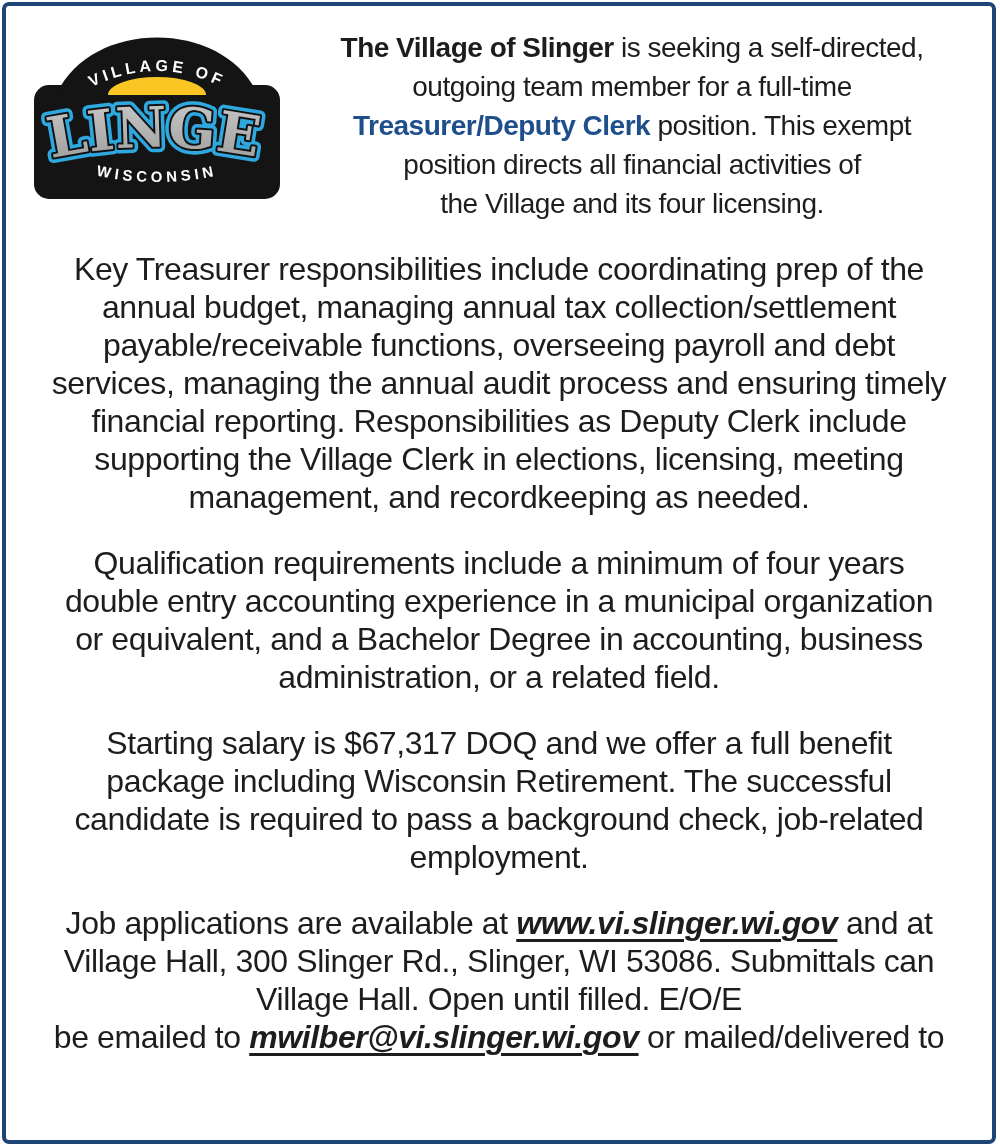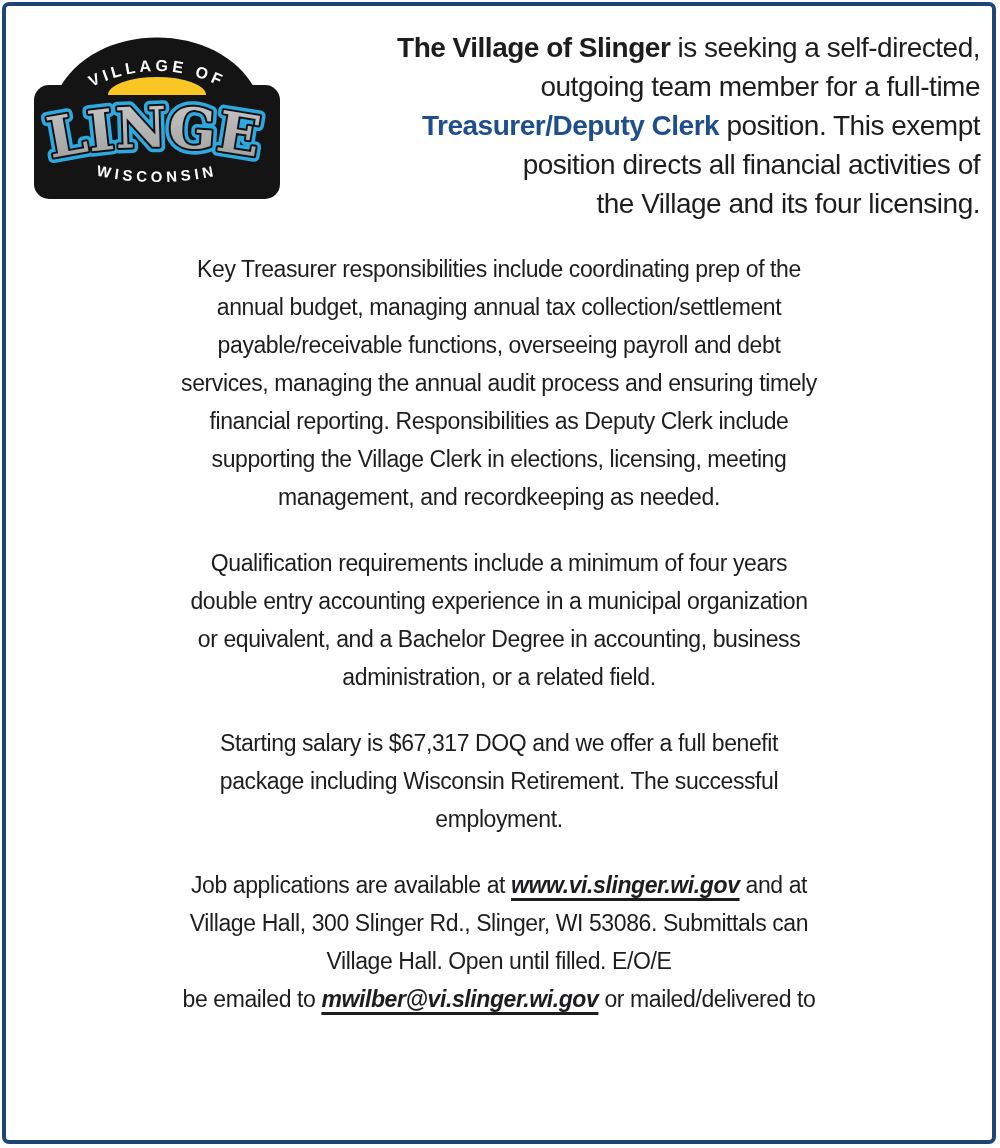--- a/index.html
+++ b/index.html
@@ -10,22 +10,22 @@
   *{margin:0;padding:0;box-sizing:border-box;}
   html,body{width:1000px;height:1148px;background:#ffffff;overflow:hidden;}
   body{font-family:"Liberation Sans", sans-serif;color:var(--ink);}
   .ad-frame{
     position:absolute;left:2px;top:2px;width:994px;height:1142px;
     border:4px solid var(--border);border-radius:7px;
     padding:20px 12px 0 12px;background:#ffffff;
   }
   .top-row{display:flex;align-items:flex-start;margin:0 0 27px 0;}
   .logo-wrap{flex:0 0 252px;margin:9px 0 0 14px;}
-  .intro{flex:1 1 auto;font-size:28px;line-height:39px;letter-spacing:-0.5px;text-align:right;padding-top:2px;}
-  .para{font-size:23px;line-height:38px;letter-spacing:-0.4px;text-align:center;margin-bottom:28px;}
+  .intro{flex:1 1 auto;font-size:28px;line-height:39px;letter-spacing:-0.5px;text-align:center;padding-top:2px;}
+  .para{font-size:32px;line-height:38px;letter-spacing:-0.4px;text-align:center;margin-bottom:28px;}
   .line{white-space:nowrap;}
   .bold{font-weight:700;}
   .accent{font-weight:700;color:var(--accent);}
   .link{
     font-weight:700;text-decoration:underline;
     text-decoration-thickness:3px;text-underline-offset:5px;
     color:var(--ink);
     font-style:italic;
   }
   .logo-svg{display:block;width:250px;height:168px;}
@@ -96,20 +96,21 @@
   <div class="para">
       <div class="line"><span>Qualification requirements include a minimum of four years</span></div>
       <div class="line"><span>double entry accounting experience in a municipal organization</span></div>
       <div class="line"><span>or equivalent, and a Bachelor Degree in accounting, business</span></div>
       <div class="line"><span>administration, or a related field.</span></div>
     </div>
 
   <div class="para">
       <div class="line"><span>Starting salary is $67,317 DOQ and we offer a full benefit</span></div>
       <div class="line"><span>package including Wisconsin Retirement. The successful</span></div>
+      <div class="line"><span>candidate is required to pass a background check, job-related</span></div>
       <div class="line"><span>employment.</span></div>
     </div>
 
   <div class="para">
       <div class="line"><span>Job applications are available at </span><span class="link">www.vi.slinger.wi.gov</span><span> and at</span></div>
       <div class="line"><span>Village Hall, 300 Slinger Rd., Slinger, WI 53086. Submittals can</span></div>
       <div class="line"><span>Village Hall. Open until filled. E/O/E</span></div>
       <div class="line"><span>be emailed to </span><span class="link">mwilber@vi.slinger.wi.gov</span><span> or mailed/delivered to</span></div>
     </div>
 

